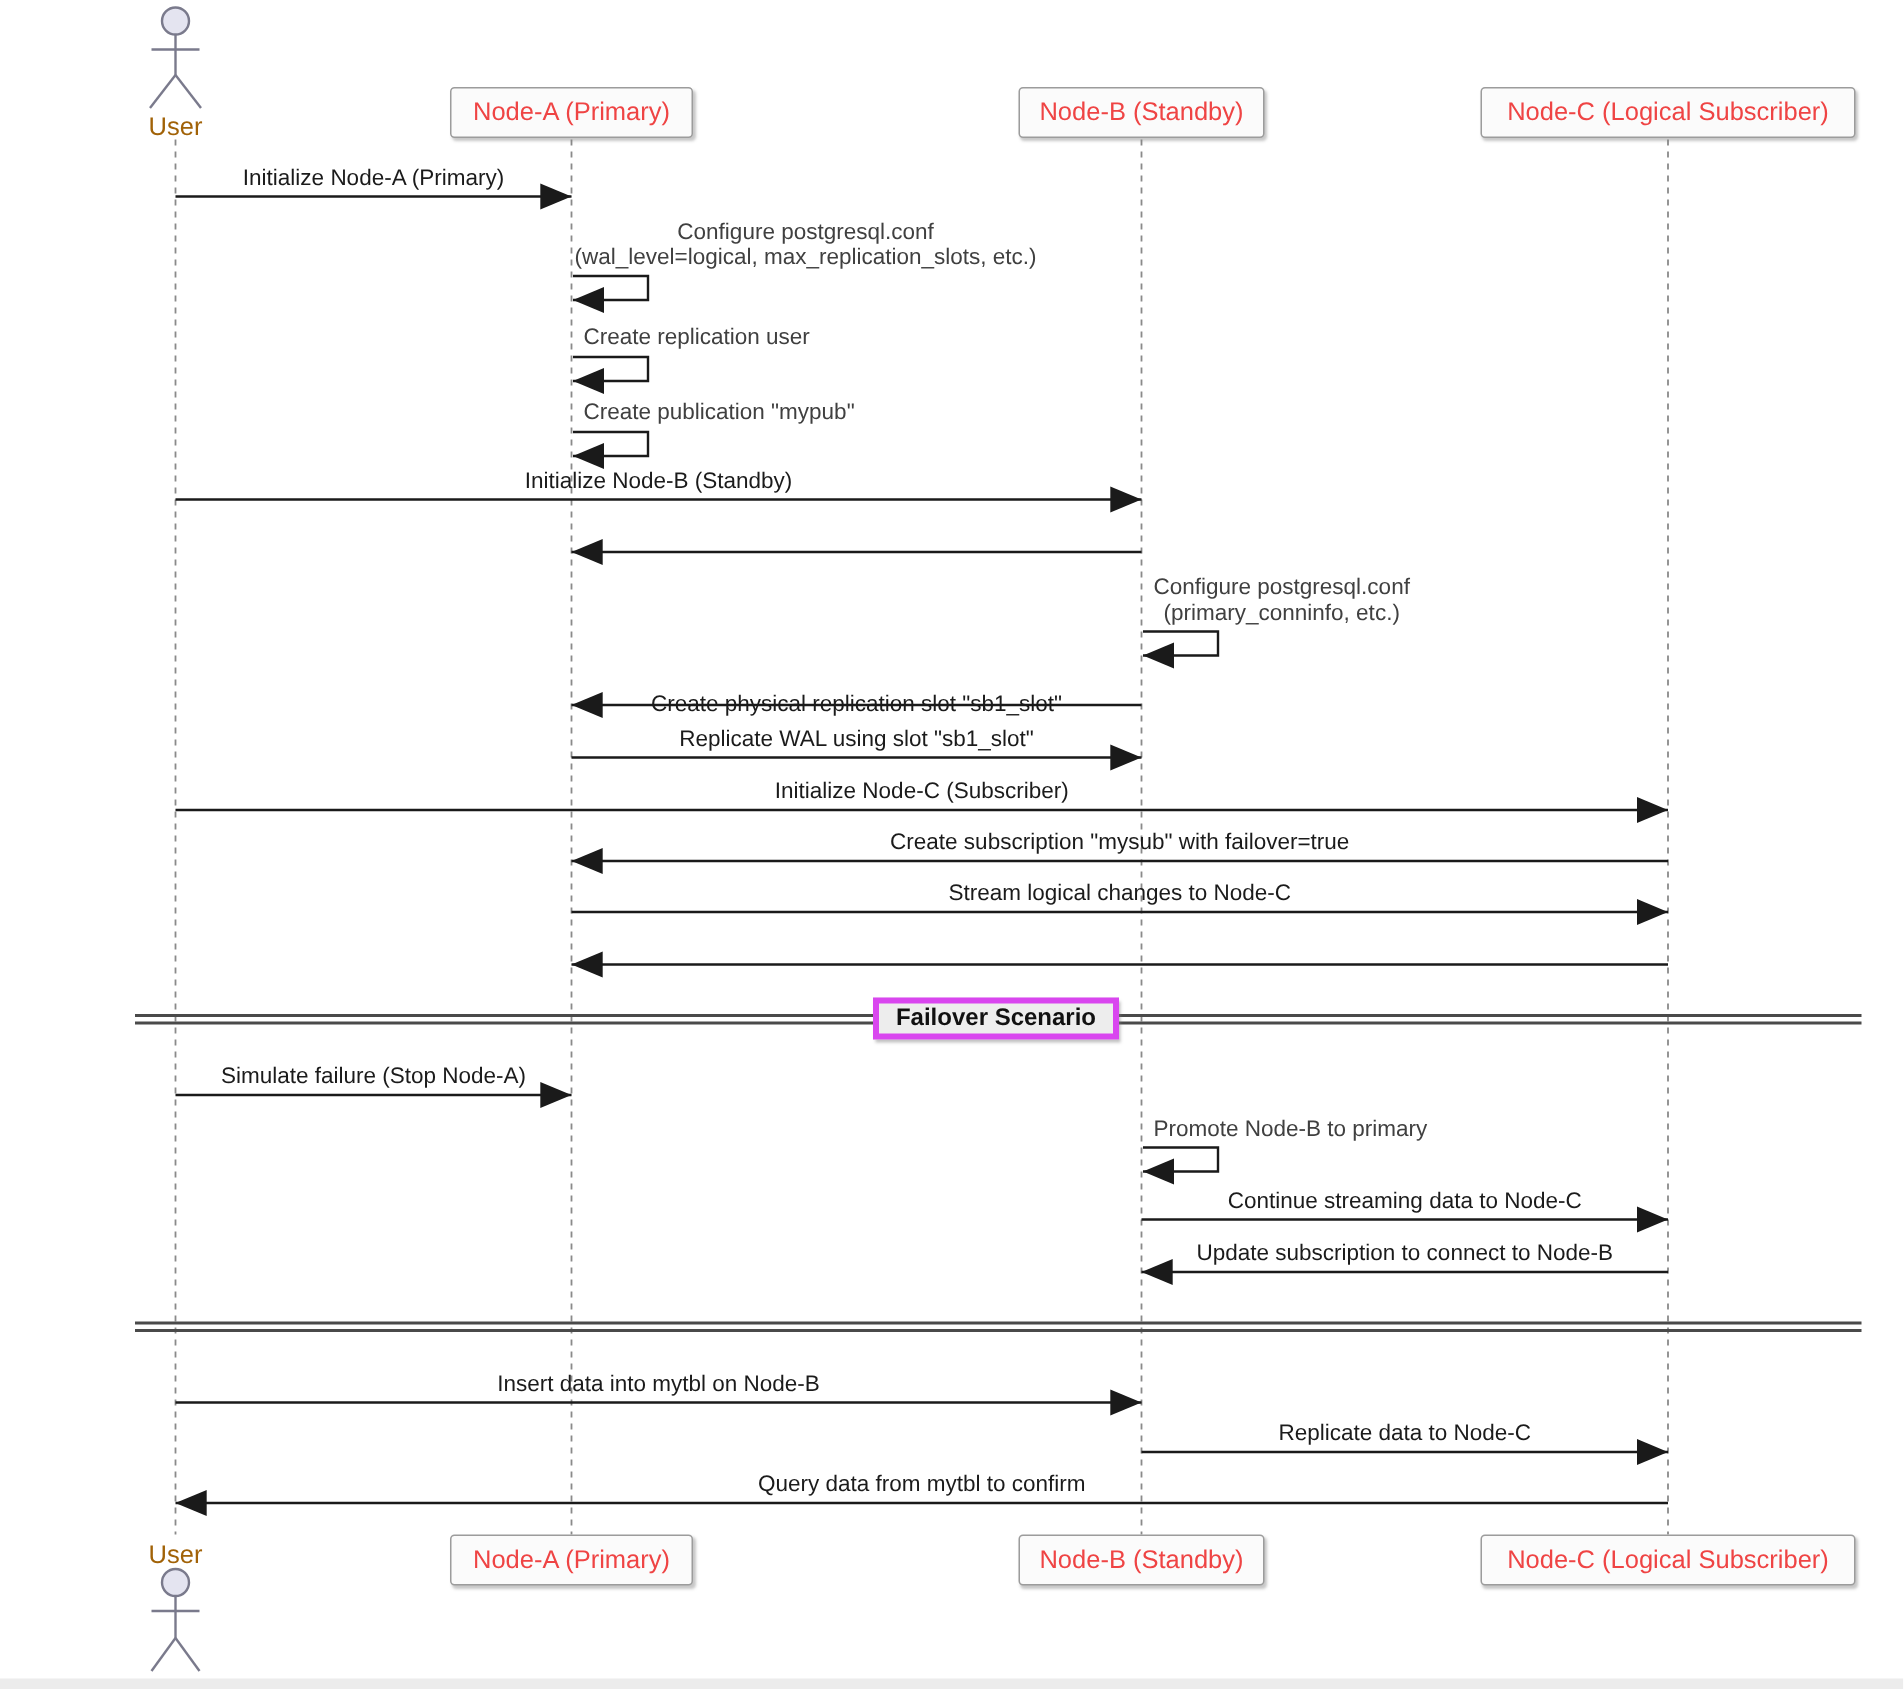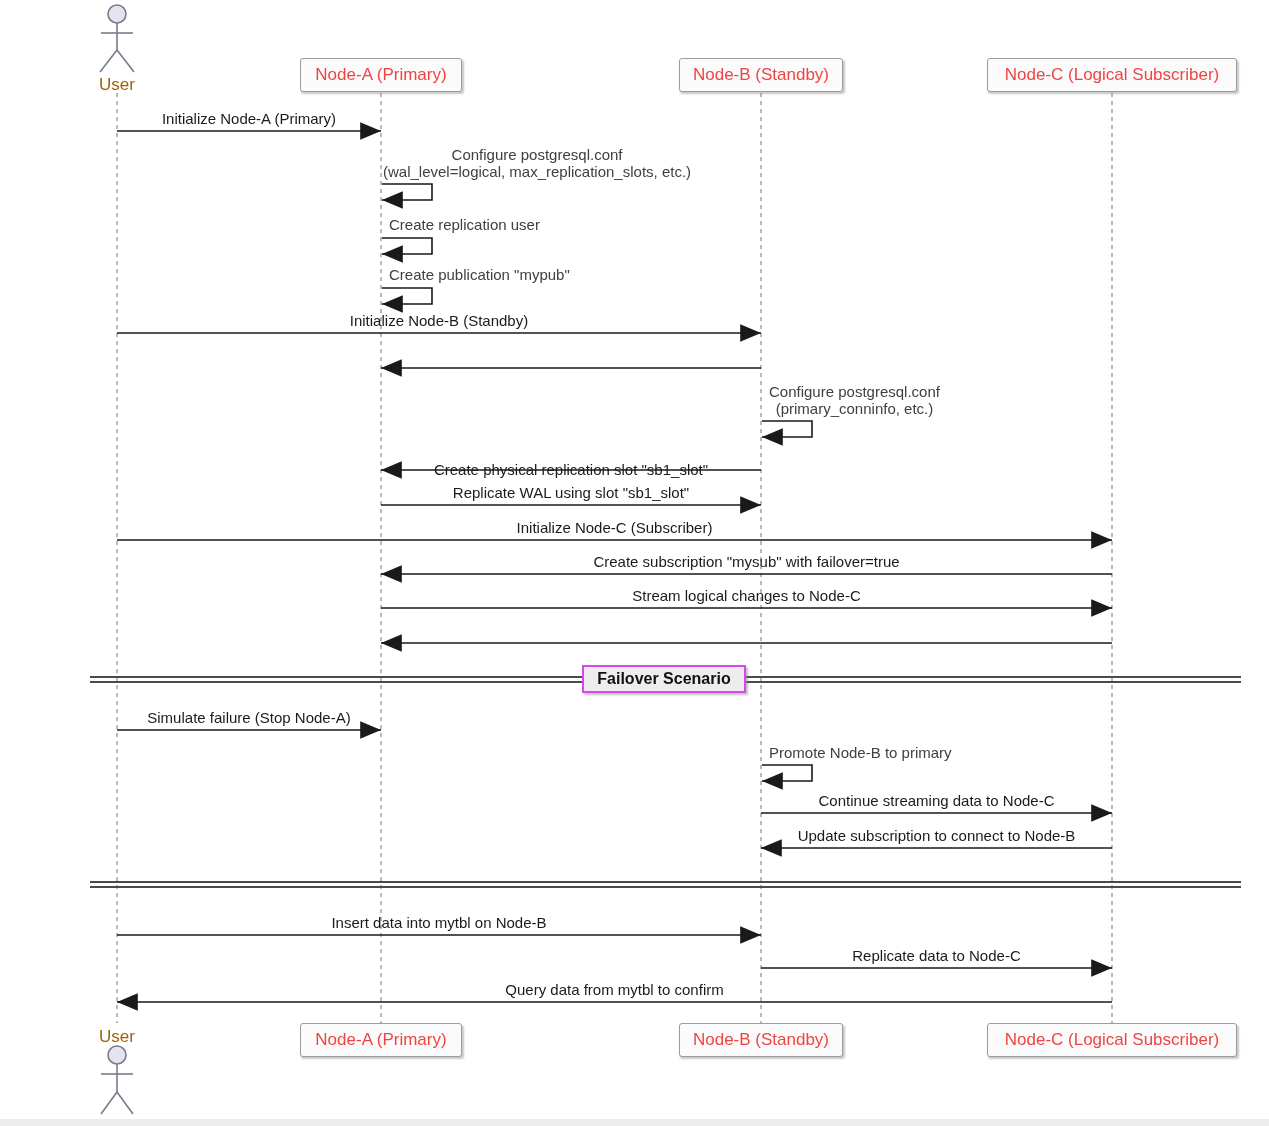--- a/index.html
+++ b/index.html
@@ -26,21 +26,21 @@
   .slabel {
     position:absolute; font-size:15px; line-height:17px; color:#404040;
     text-align:left; white-space:pre-line;
   }
   .slabel.center { text-align:center; }
   .divider-lines {
     position:absolute; left:90px; width:1151px; height:3px;
     border-top:2px solid #4a4a4a; border-bottom:2px solid #4a4a4a;
   }
   .divider-box {
-    position:absolute; box-sizing:border-box; border:2px solid #d946ef;
+    position:absolute; box-sizing:border-box; border:4px solid #d946ef;
     background:#ededed; box-shadow:1.5px 2px 2px rgba(130,130,130,0.5);
     display:flex; align-items:center; justify-content:center;
     font-size:16px; font-weight:bold; color:#111; white-space:nowrap;
   }
   .bottom-edge {
     position:absolute; left:0; top:1119px; width:1269px; height:7px;
     background:#ececec;
   }
 </style>
 </head>

